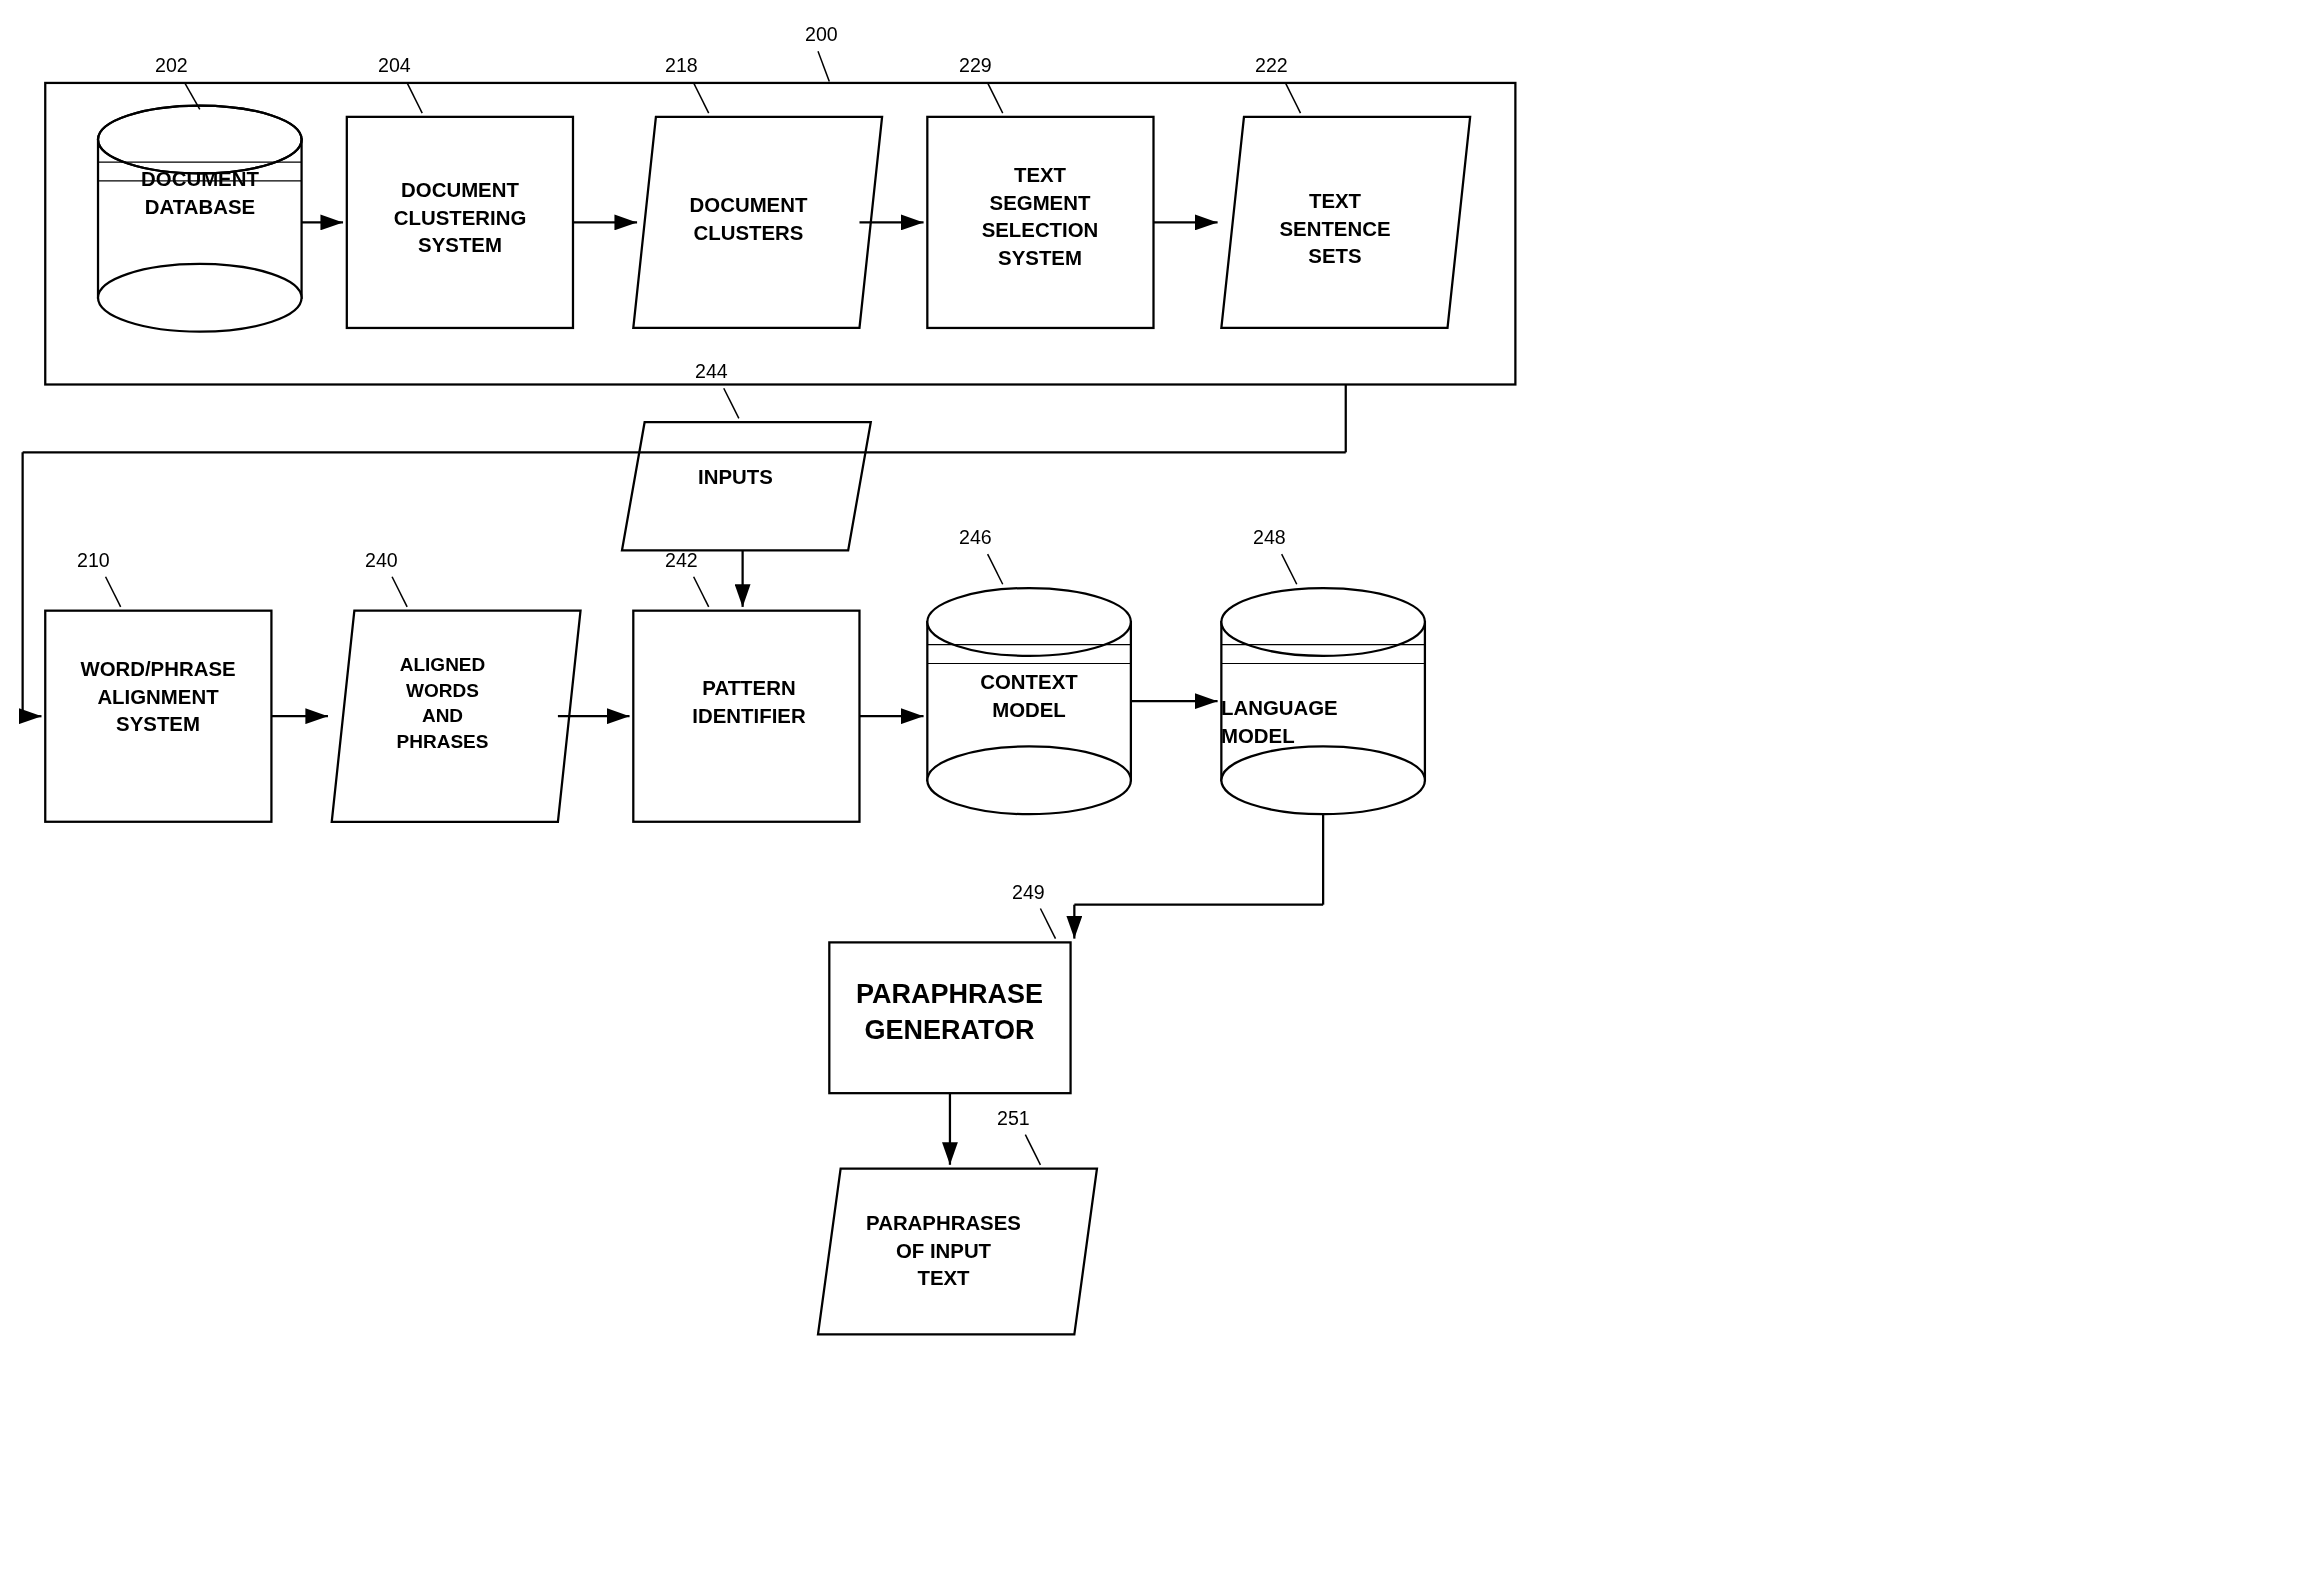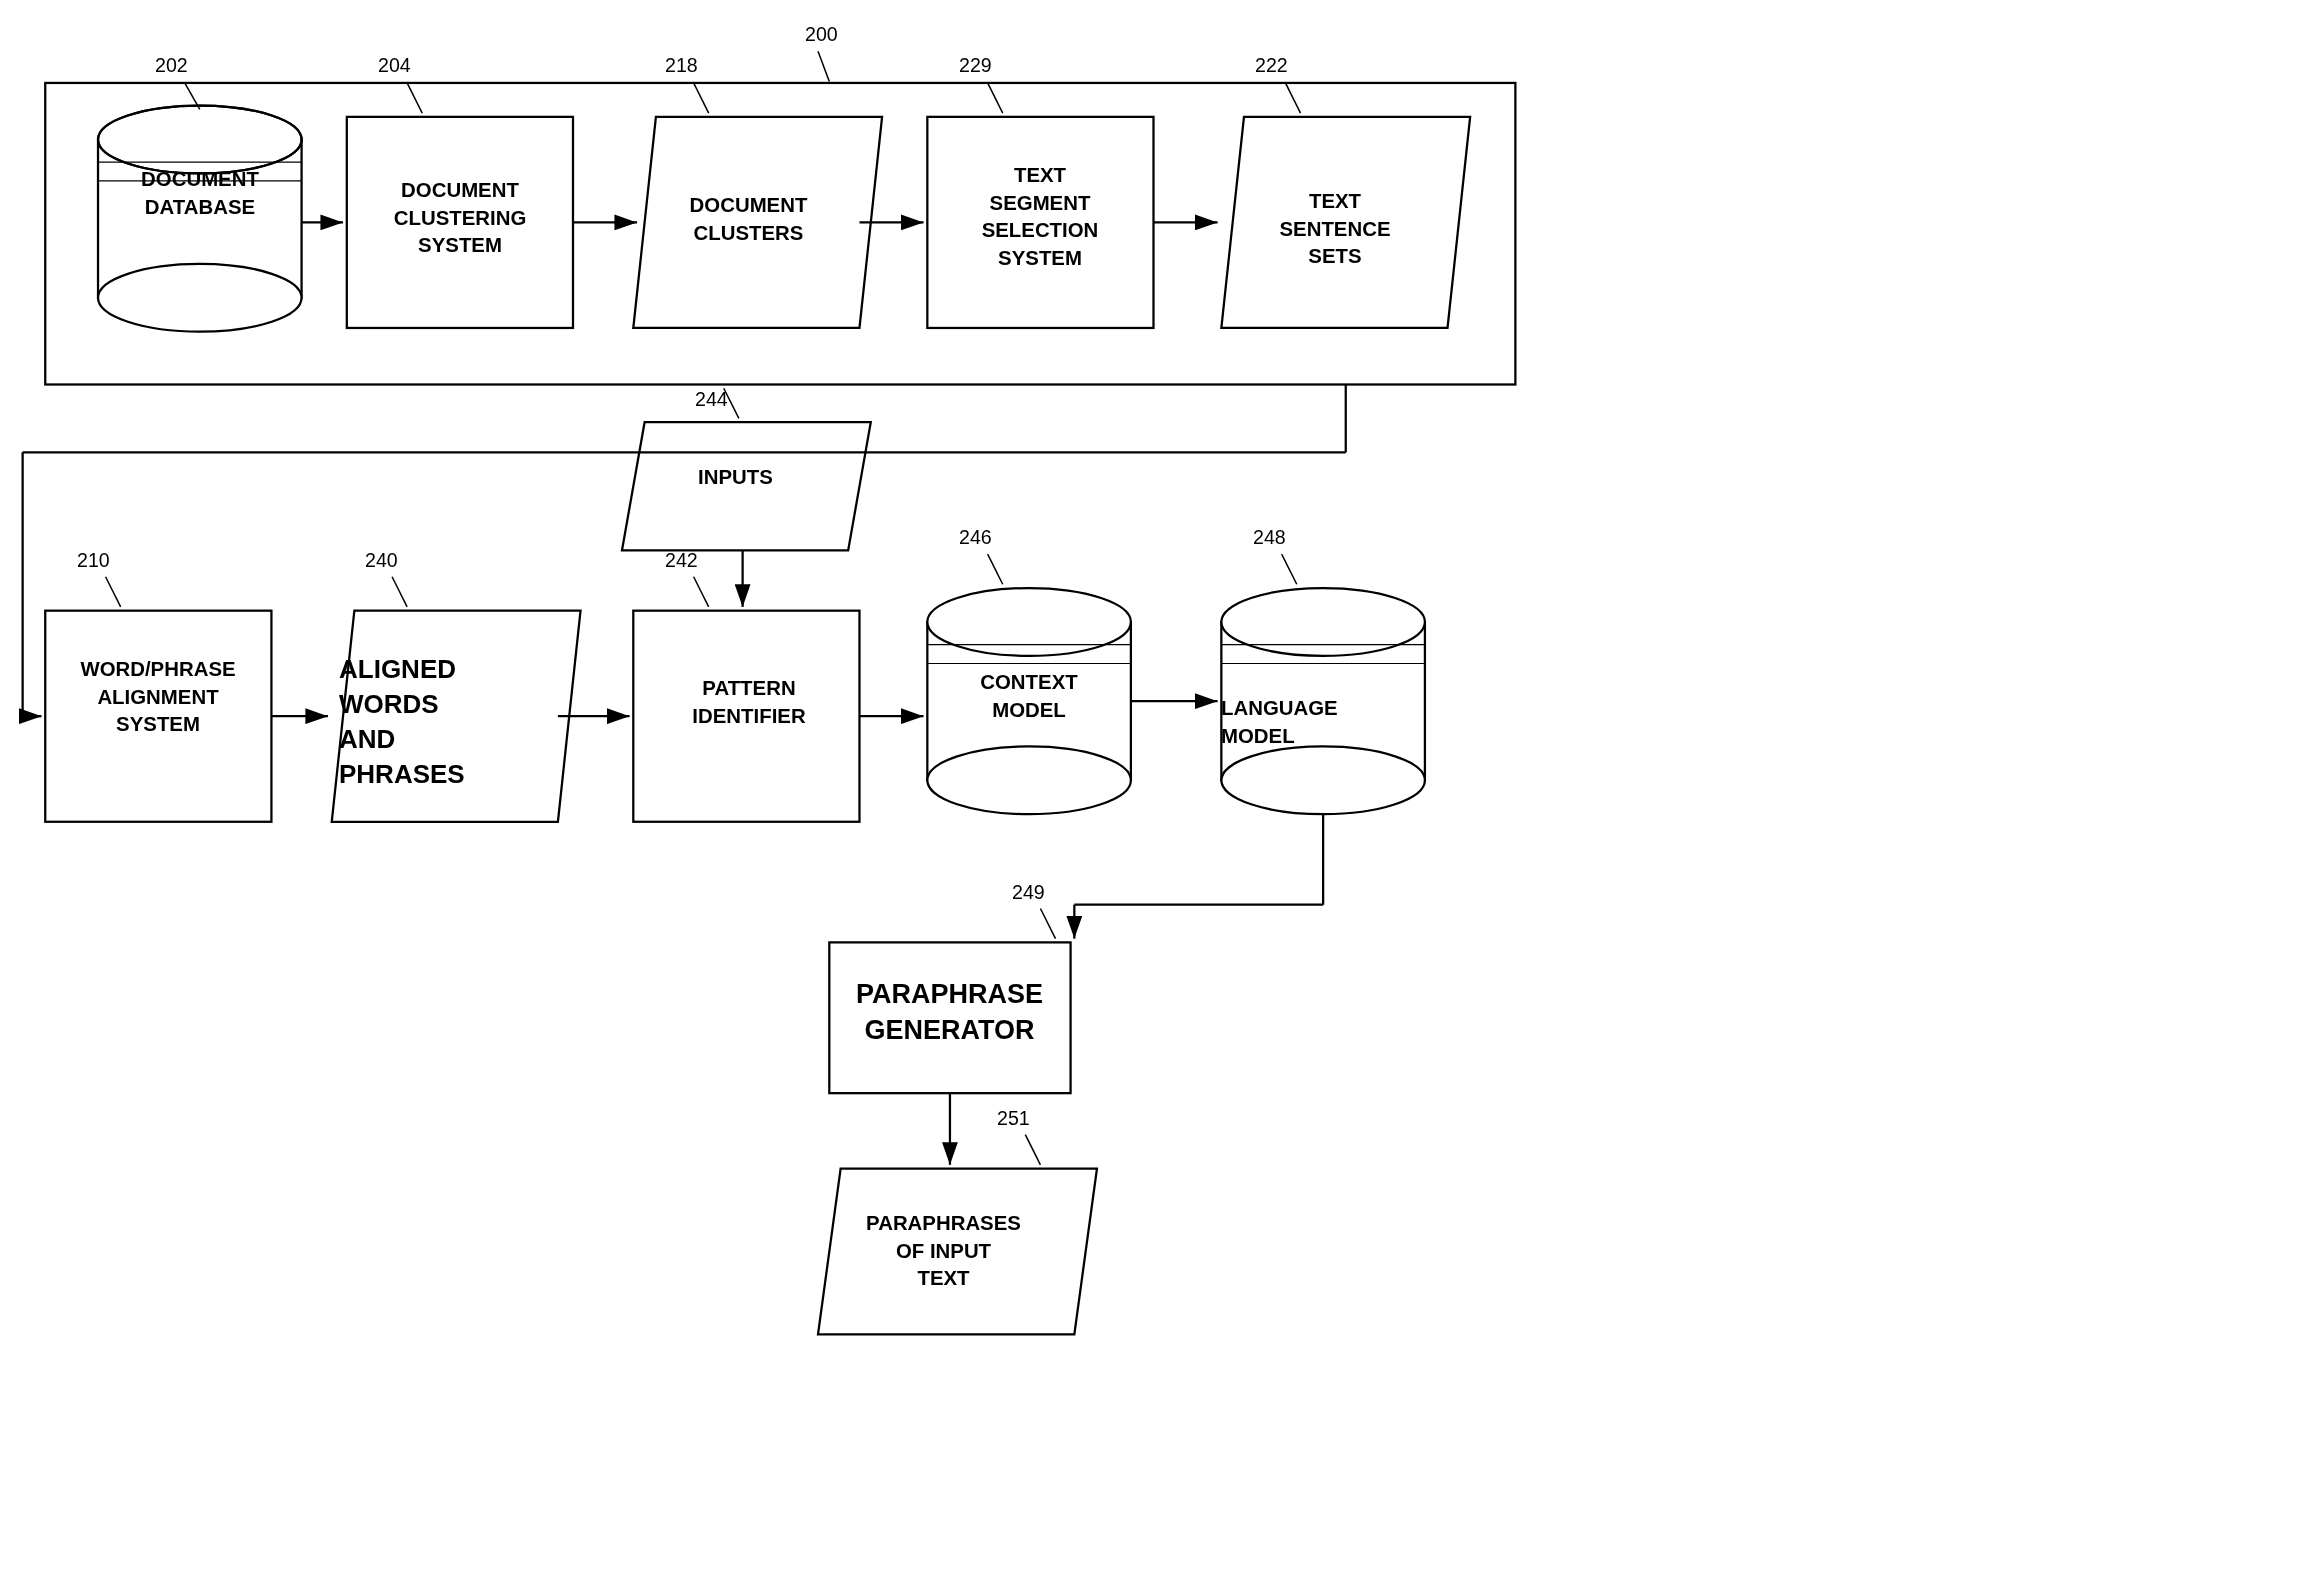--- a/index.html
+++ b/index.html
@@ -151,21 +151,21 @@
 
   <div class="label" style="left:155px; top:54px;">202</div>
   <div class="label" style="left:378px; top:54px;">204</div>
   <div class="label" style="left:665px; top:54px;">218</div>
   <div class="label" style="left:805px; top:22.6px;">200</div>
   <div class="label" style="left:959px; top:54px;">229</div>
   <div class="label" style="left:1255px; top:54px;">222</div>
 
   <div class="label" style="left:77px; top:549px;">210</div>
   <div class="label" style="left:365px; top:549px;">240</div>
-  <div class="label" style="left:695px; top:360px;margin-top:28px;">244</div>
+  <div class="label" style="left:695px; top:360px;">244</div>
   <div class="label" style="left:665px; top:549px;">242</div>
   <div class="label" style="left:959px; top:526px;">246</div>
   <div class="label" style="left:1253px; top:526px;">248</div>
   <div class="label" style="left:1012px; top:881px;">249</div>
   <div class="label" style="left:997px; top:1107px;">251</div>
 
   <div style="position:absolute; left:98px; top:166px; width:204px; text-align:center; font-size:20.4px; font-weight:bold; line-height:1.35;">
     DOCUMENT<br>DATABASE
   </div>
 
@@ -182,21 +182,21 @@
   </div>
 
   <div style="position:absolute; left:1233px; top:188px; width:204px; text-align:center; font-size:20.4px; font-weight:bold; line-height:1.35;">
     TEXT<br>SENTENCE<br>SETS
   </div>
 
   <div style="position:absolute; left:45px; top:656px; width:226px; text-align:center; font-size:20.4px; font-weight:bold; line-height:1.35;">
     WORD/PHRASE<br>ALIGNMENT<br>SYSTEM
   </div>
 
-  <div style="position:absolute; left:339px; top:652px; width:207px; font-size:26px; font-weight:bold; line-height:1.35;">
+  <div style="position:absolute; left:339px; top:652px; width:207px; text-align:center; font-size:19px; font-weight:bold; line-height:1.35;">
     ALIGNED<br>WORDS<br>AND<br>PHRASES
   </div>
 
   <div style="position:absolute; left:630px; top:464px; width:211px; text-align:center; font-size:20.4px; font-weight:bold; line-height:1.35;">
     INPUTS
   </div>
 
   <div style="position:absolute; left:633px; top:675px; width:232px; text-align:center; font-size:20.4px; font-weight:bold; line-height:1.35;">
     PATTERN<br>IDENTIFIER
   </div>

